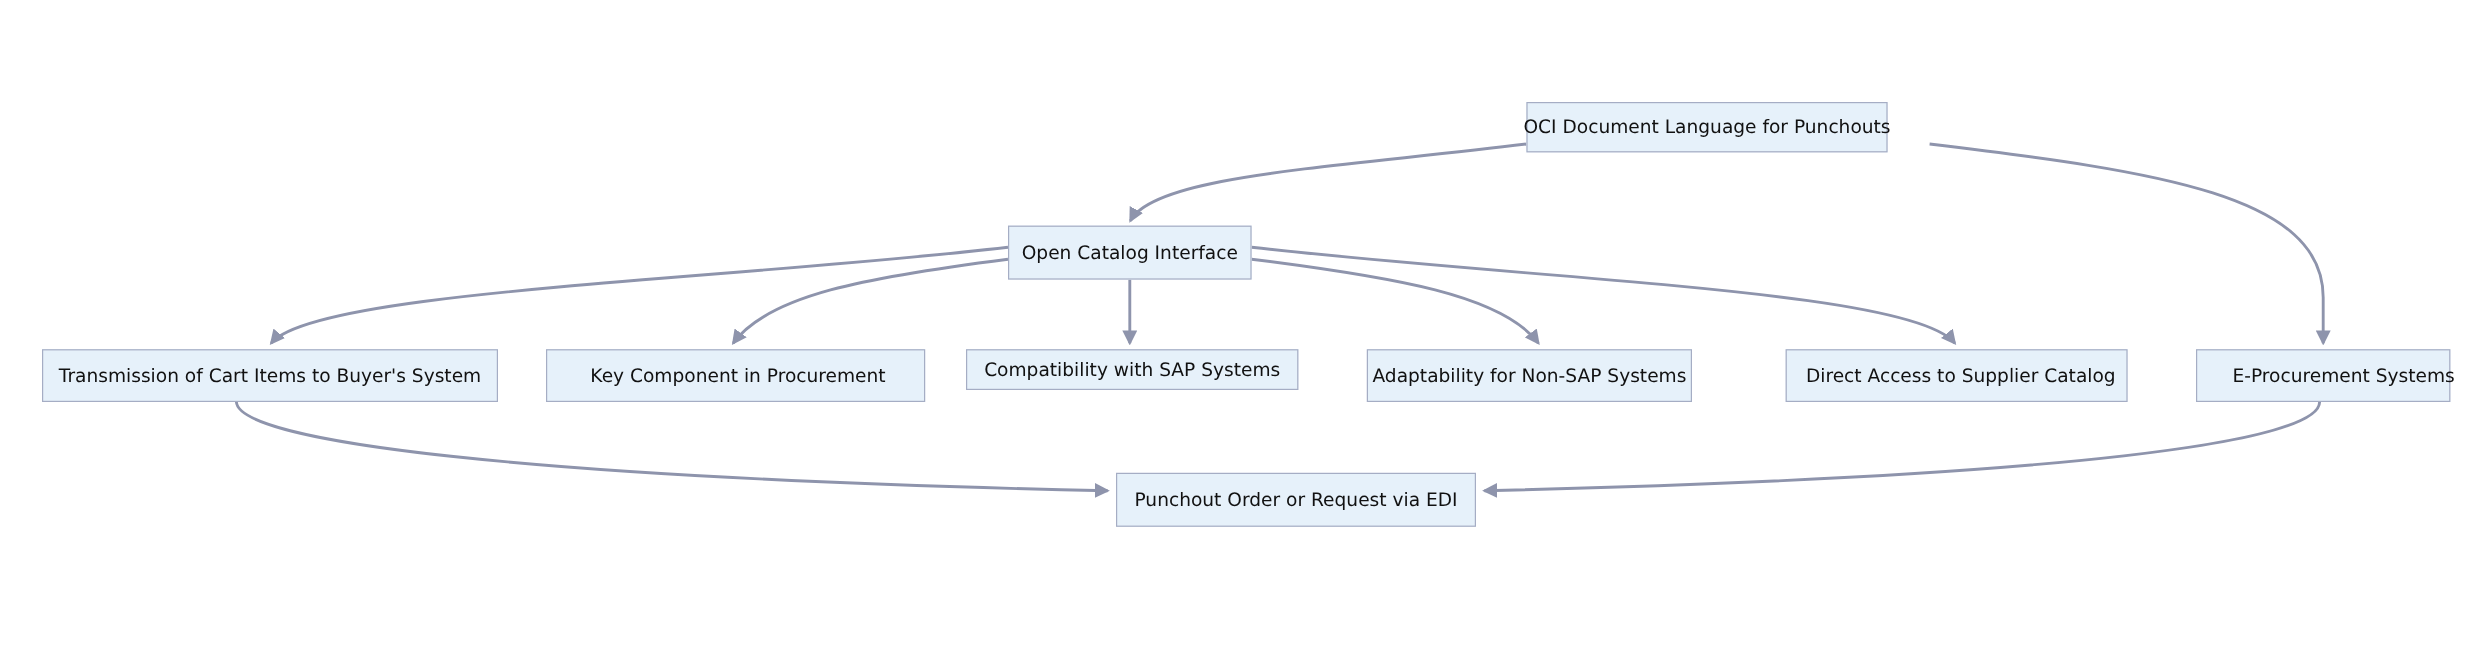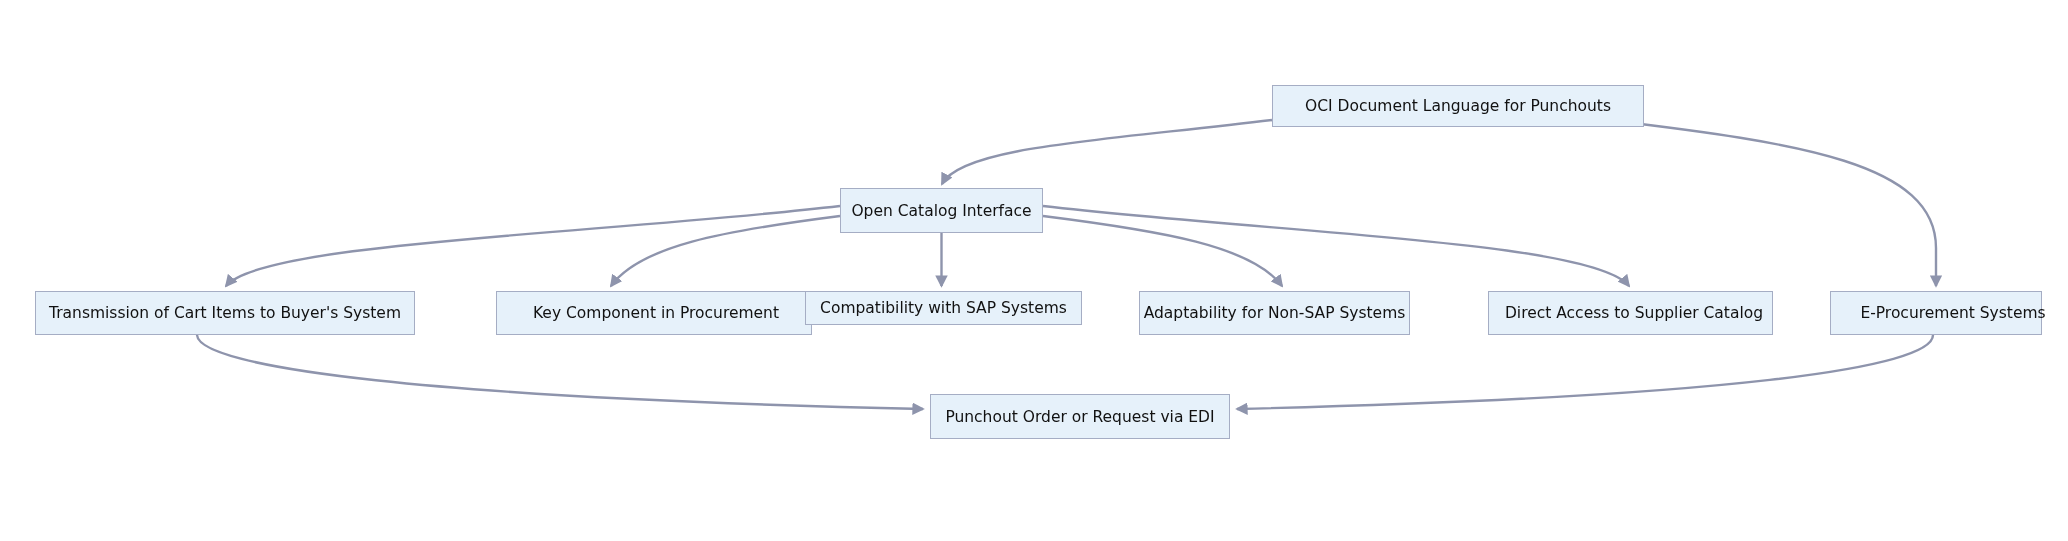--- a/index.html
+++ b/index.html
@@ -62,27 +62,27 @@
 
     <path d="M 1043 216 C 1162 231, 1252 246, 1282 286" fill="none" stroke="#8e94ac" stroke-width="2.4" marker-end="url(#arrow)"></path>
 
     <path d="M 1043 206 C 1290 234, 1594 242, 1629 286" fill="none" stroke="#8e94ac" stroke-width="2.4" marker-end="url(#arrow)"></path>
 
     <path d="M 197 335 C 199 368, 430 398, 923 409" fill="none" stroke="#8e94ac" stroke-width="2.4" marker-end="url(#arrow)"></path>
 
     <path d="M 1933 335 C 1933 368, 1730 397, 1237 409" fill="none" stroke="#8e94ac" stroke-width="2.4" marker-end="url(#arrow)"></path>
   </svg>
 
-  <div class="node" style="left:1272px; top:85px;  width:372px; height:42px;">OCI Document Language for Punchouts</div>
+  <div class="node" style="left:1272px; top:85px;  width:301px; height:42px;">OCI Document Language for Punchouts</div>
 
   <div class="node" style="left:840px;  top:188px; width:203px; height:45px;">Open Catalog Interface</div>
 
   <div class="node" style="left:35px;   top:291px; width:380px; height:44px;">Transmission of Cart Items to Buyer's System</div>
 
-  <div class="node" style="left:496px;  top:291px; width:316px; height:44px;padding-left:12px;">Key Component in Procurement</div>
+  <div class="node" style="left:455px;  top:291px; width:316px; height:44px;padding-left:12px;">Key Component in Procurement</div>
 
   <div class="node" style="left:805px;  top:291px; width:277px; height:34px;">Compatibility with SAP Systems</div>
 
   <div class="node" style="left:1139px; top:291px; width:271px; height:44px;">Adaptability for Non-SAP Systems</div>
 
   <div class="node" style="left:1488px; top:291px; width:285px; height:44px;padding-left:15px;">Direct Access to Supplier Catalog</div>
 
   <div class="node" style="left:1830px; top:291px; width:212px; height:44px;padding-left:42px;">E-Procurement Systems</div>
 
   <div class="node" style="left:930px;  top:394px; width:300px; height:45px;">Punchout Order or Request via EDI</div>

